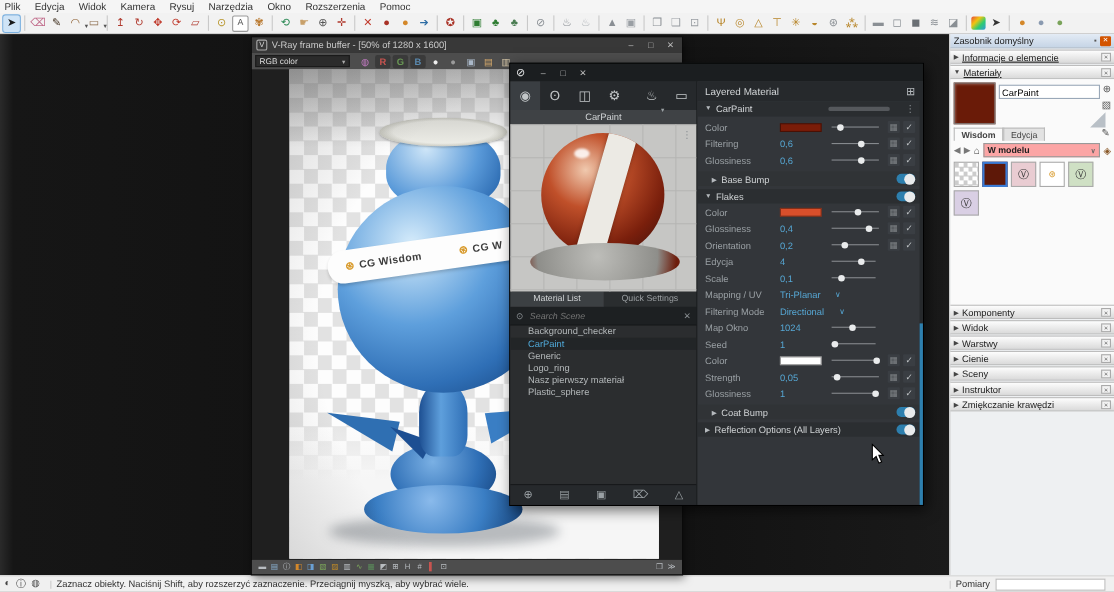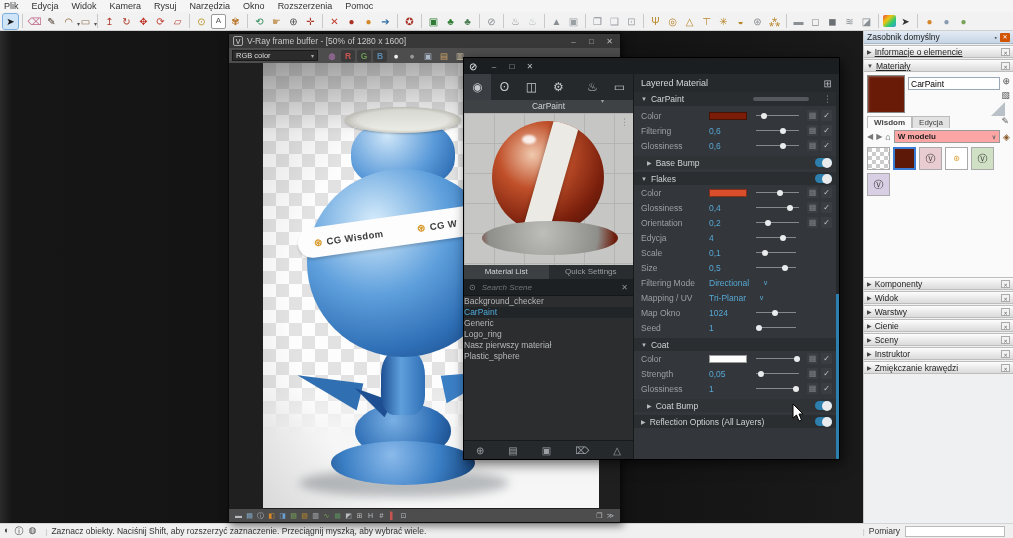--- a/index.html
+++ b/index.html
@@ -100,21 +100,21 @@
   .pkebab{position:absolute;right:4px;top:4px;color:#8a8f93;font-size:9px;}
   .ltabs{height:14px;display:flex;background:#1f2224;flex:0 0 auto;}
   .ltab{flex:1;font-size:8px;text-align:center;line-height:14px;color:#9a9ea1;background:#2a2d2f;}
   .ltab.active{background:#3c4043;color:#d0d3d5;}
   .search{height:16px;background:#1d2022;display:flex;align-items:center;padding:0 5px;flex:0 0 auto;border-bottom:1px solid #141618;}
   .search .sic{color:#8a8f93;font-size:8px;margin-right:4px;}
   .search input{flex:1;background:transparent;border:none;outline:none;color:#b8bcbe;
        font-size:8px;font-style:italic;font-family:"Liberation Sans",sans-serif;min-width:0;}
   .search .xic{color:#8a8f93;font-size:8px;}
   .mlist{flex:1;background:#2b2d2f;overflow:hidden;}
-  .mrow{height:11px;line-height:11px;padding-left:0;font-size:8.5px;color:#b4b8ba;white-space:nowrap;overflow:hidden;}
+  .mrow{height:11px;line-height:11px;padding-left:16px;font-size:8.5px;color:#b4b8ba;white-space:nowrap;overflow:hidden;}
   .mrow.sel{background:#222527;color:#4fa8d8;}
   .ae-footer{height:18px;background:#26292c;border-top:1px solid #17191b;display:flex;align-items:center;
        justify-content:space-around;flex:0 0 auto;}
   .ficon{color:#9aa0a4;font-size:10px;}
   .ae-right{flex:1;background:#33363a;display:flex;flex-direction:column;position:relative;min-width:0;}
   .ae-rheader{height:18px;background:#26292c;display:flex;align-items:center;padding:0 7px;flex:0 0 auto;}
   .ae-rheader .t{color:#d3d6d8;font-size:9px;flex:1;}
   .ae-rheader .add{color:#b5b9bd;font-size:10px;}
   .ae-content{flex:1;overflow:hidden;padding-bottom:2px;}
   .ae-layer{height:14px;background:#2a2d30;display:flex;align-items:center;padding:0 7px;margin-bottom:2px;}
@@ -508,60 +508,48 @@
             </div>
             <div class="ae-row">
               <span class="rl">Scale</span>
               <span class="rv">0,1</span>
               <span class="sld">
                 <span class="knb" style="left: 22%;"></span>
               </span>
               <span class="spc"></span>
             </div>
             <div class="ae-row">
-              <span class="rl">Size</span>
-              <span class="rv">0,5</span>
-              <span class="sld">
-                <span class="knb" style="left: 72%;"></span>
-              </span>
+              <span class="rl">Mapping / UV</span>
+              <span class="rv">Tri-Planar</span>
+              <span class="selcaret">∨</span>
+              <span class="fx2"></span>
               <span class="spc"></span>
             </div>
             <div class="ae-row">
               <span class="rl">Filtering Mode</span>
               <span class="rv">Directional</span>
               <span class="fx2"></span>
               <span class="selcaret right">∨</span>
               <span class="spc"></span>
             </div>
             <div class="ae-row">
-              <span class="rl">Mapping / UV</span>
-              <span class="rv">Tri-Planar</span>
-              <span class="selcaret">∨</span>
-              <span class="fx2"></span>
-              <span class="spc"></span>
-            </div>
-            <div class="ae-row">
               <span class="rl">Map Okno</span>
               <span class="rv">1024</span>
               <span class="sld">
                 <span class="knb" style="left: 48%;"></span>
               </span>
               <span class="spc"></span>
             </div>
             <div class="ae-row">
               <span class="rl">Seed</span>
               <span class="rv">1</span>
               <span class="sld">
                 <span class="knb" style="left: 8%;"></span>
               </span>
               <span class="spc"></span>
-            </div>
-            <div class="ae-sec">
-              <span class="cr">▼</span>
-              <span class="lb">Coat</span>
             </div>
             <div class="ae-row">
               <span class="rl">Color</span>
               <span class="sw" style="background: rgb(255, 255, 255);"></span>
               <span class="sld">
                 <span class="knb" style="left: 95%;"></span>
               </span>
               <span class="tex">▦</span>
               <span class="chk">✓</span>
             </div>

